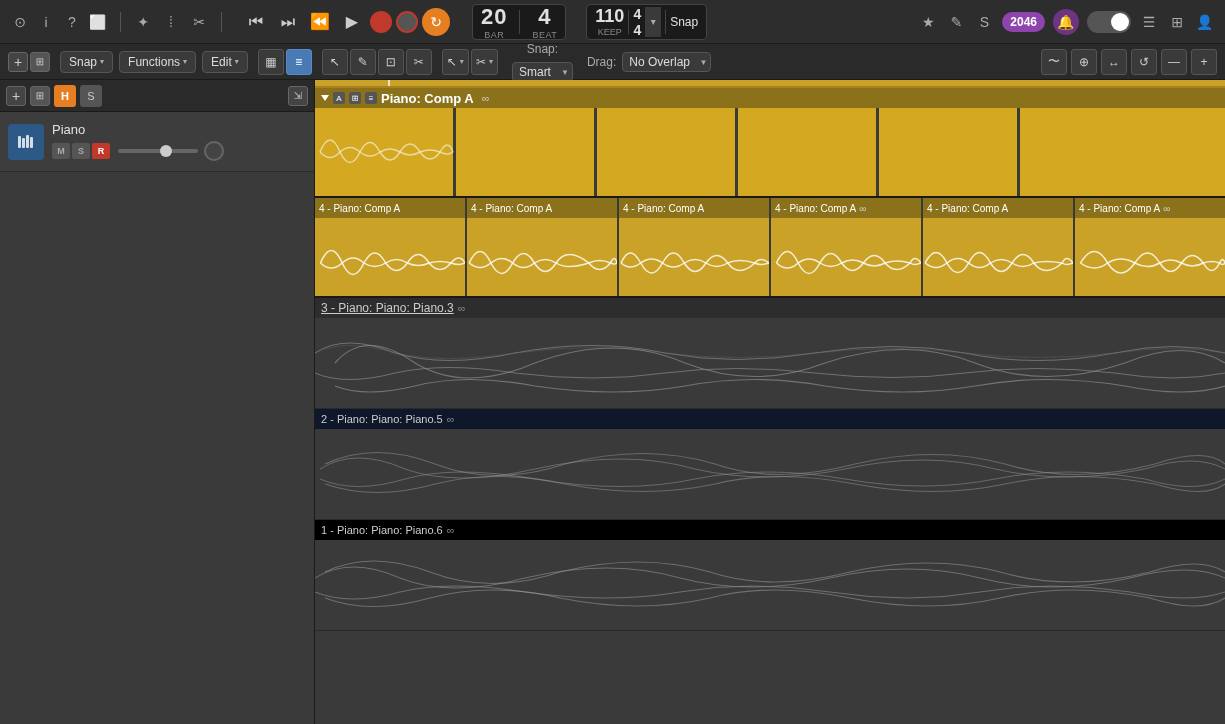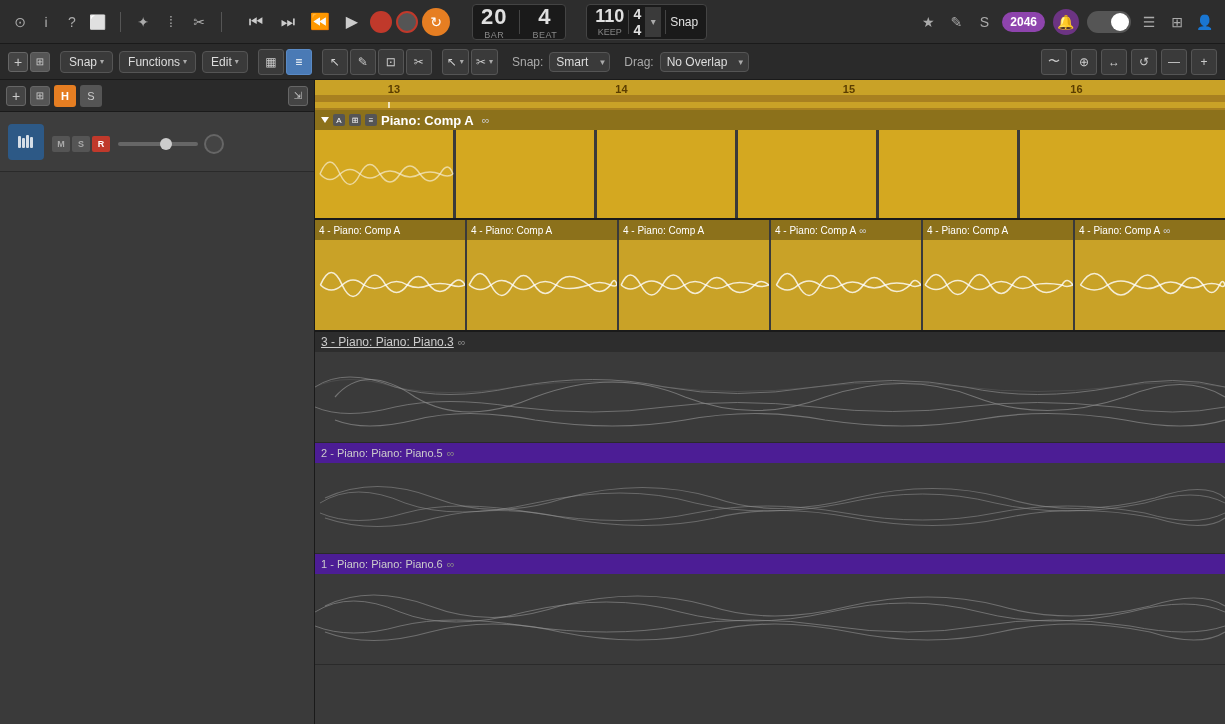--- a/index.html
+++ b/index.html
@@ -255,20 +255,21 @@
       background: #4a7ab5;
       border-color: #5a8ac5;
       color: white;
     }
 
     .snap-section {
       display: flex;
       align-items: center;
       gap: 6px;
       margin-left: 8px;
+      flex-direction: column;
     }
 
     .snap-label {
       color: #aaa;
       font-size: 12px;
     }
 
     .snap-select {
       background: #3a3a3a;
       border: 1px solid #555;
@@ -753,49 +754,38 @@
     <div class="track-row">
       <div class="track-icon">
         <svg width="20" height="20" viewBox="0 0 20 20">
           <rect x="2" y="4" width="3" height="12" rx="1" fill="white" opacity="0.8"></rect>
           <rect x="6" y="6" width="3" height="10" rx="1" fill="white" opacity="0.8"></rect>
           <rect x="10" y="3" width="3" height="13" rx="1" fill="white" opacity="0.8"></rect>
           <rect x="14" y="5" width="3" height="11" rx="1" fill="white" opacity="0.8"></rect>
         </svg>
       </div>
       <div class="track-info">
+        <div class="track-name">Piano</div>
         <div class="track-buttons">
           <div class="mute-btn">M</div>
           <div class="solo-btn">S</div>
           <div class="rec-track-btn">R</div>
           <div class="volume-slider">
             <div class="volume-knob"></div>
           </div>
           <div class="pan-knob"></div>
         </div>
       </div>
     </div>
 
     <div style="flex:1; background:#3a3a3a;"></div>
   </div>
 
   <div class="timeline-panel">
 
-    <div style="height:22px; background:#c9a227; position:relative; display:flex; align-items:center; border-bottom:1px solid #a88020;">
-
-      <div style="height:6px; background:#a88020; position:absolute; bottom:0; left:0; right:0;"></div>
-
-      <div style="position:absolute; left:8%; font-size:11px; font-weight:bold; color:#5a3d00; bottom:6px;">13</div>
-
-      <div style="position:absolute; left:33%; font-size:11px; font-weight:bold; color:#5a3d00; bottom:6px;">14</div>
-
-      <div style="position:absolute; left:58%; font-size:11px; font-weight:bold; color:#5a3d00; bottom:6px;">15</div>
-
-      <div style="position:absolute; left:83%; font-size:11px; font-weight:bold; color:#5a3d00; bottom:6px;">16</div>
-    </div>
 
     <div style="height:8px; background:#c9a227; position:relative; border-bottom:2px solid #a88020;">
       <div style="position:absolute; left:8%; width:2px; height:100%; background:#fff; opacity:0.7;"></div>
     </div>
 
     <div class="tracks-container" style="overflow-y:auto; overflow-x:hidden;">
 
       <div style="background:#c9a227; border-bottom:2px solid #1a1a1a; position:relative;">
 
         <div style="height:20px; background:rgba(0,0,0,0.3); display:flex; align-items:center; padding:0 6px; gap:4px;">
@@ -834,21 +824,21 @@
             <g opacity="0.8" fill="white">
 
               <path d="M5,44 Q15,20 25,44 Q35,65 45,44 Q55,25 65,44 Q75,60 85,44 Q95,28 105,44 Q115,58 125,44 Q133,30 138,44" stroke="white" stroke-width="1.5" fill="none" opacity="0.7"></path>
               <path d="M5,44 Q15,55 25,44 Q35,35 45,44 Q55,52 65,44 Q75,38 85,44 Q95,50 105,44 Q115,40 125,44 Q133,48 138,44" stroke="white" stroke-width="1.5" fill="none" opacity="0.7"></path>
             </g>
           </svg>
         </div>
       </div>
 
       <div style="background:#2a2a2a; border-bottom:2px solid #1a1a1a;">
-        <div style="height:110px; display:flex; background:#3a3a3a;">
+        <div style="height:98px; display:flex; background:#3a3a3a;">
 
           <div style="flex:1; background:#c9a227; border-right:2px solid #3a3a3a; position:relative; overflow:hidden;">
             <div style="height:20px; background:rgba(0,0,0,0.3); display:flex; align-items:center; padding:0 4px; font-size:10px; color:#fff;">
               <span>4 - Piano: Comp A</span>
             </div>
             <svg width="100%" height="90" viewBox="0 0 138 90" preserveAspectRatio="none">
               <rect width="138" height="90" fill="#c9a227"></rect>
               <path d="M5,45 Q15,20 25,45 Q35,68 45,45 Q55,25 65,45 Q75,60 85,45 Q95,28 105,45 Q115,58 125,45 Q133,35 138,45" stroke="white" stroke-width="1.5" fill="none" opacity="0.8"></path>
               <path d="M5,45 Q15,55 25,45 Q35,35 45,45 Q55,52 65,45 Q75,38 85,45 Q95,50 105,45 Q115,42 125,45 Q133,48 138,45" stroke="white" stroke-width="1.5" fill="none" opacity="0.8"></path>
             </svg>
@@ -927,37 +917,37 @@
 
             <path d="M20,45 Q50,10 100,45 Q150,75 220,45 Q300,15 370,45 Q440,72 510,45 Q590,18 660,45 Q730,72 810,45 Q870,20 910,45" stroke="#999" stroke-width="1.2" fill="none" opacity="0.6"></path>
 
             <path d="M0,55 Q30,68 80,55 Q130,44 200,55 Q280,65 350,55 Q420,46 500,55 Q580,64 650,55 Q720,46 800,55 Q860,65 910,55" stroke="#888" stroke-width="1" fill="none" opacity="0.7"></path>
             <path d="M20,68 Q50,80 100,68 Q150,55 220,68 Q300,80 370,68 Q440,55 510,68 Q590,80 660,68 Q730,55 810,68 Q870,80 910,68" stroke="#999" stroke-width="1.2" fill="none" opacity="0.6"></path>
           </svg>
         </div>
       </div>
 
       <div style="background:#3a3a3a; border-bottom:1px solid #2a2a2a;">
-        <div style="height:20px; background:#4c1d95; display:flex; align-items:center; padding:0 6px; gap:4px;">
+        <div style="height:20px; background:#0f172a; display:flex; align-items:center; padding:0 6px; gap:4px;">
           <span style="font-size:11px;color:#ccc;">2 - Piano: Piano: Piano.5</span>
           <span style="font-size:11px;color:#888;">∞</span>
         </div>
         <div style="height:90px; background:#3a3a3a; position:relative; overflow:hidden;">
           <svg width="100%" height="90" viewBox="0 0 910 90" preserveAspectRatio="none">
             <rect width="910" height="90" fill="#3a3a3a"></rect>
             <path d="M5,40 Q40,18 90,40 Q140,58 220,40 Q310,20 380,40 Q450,56 530,40 Q610,22 680,40 Q750,56 830,40 Q880,24 910,40" stroke="#888" stroke-width="1" fill="none" opacity="0.6"></path>
             <path d="M5,50 Q40,65 90,50 Q140,36 220,50 Q310,65 380,50 Q450,36 530,50 Q610,64 680,50 Q750,36 830,50 Q880,65 910,50" stroke="#888" stroke-width="1" fill="none" opacity="0.6"></path>
             <path d="M10,35 Q60,12 120,35 Q180,58 250,35 Q330,14 400,35 Q460,56 540,35 Q620,16 690,35 Q760,56 840,35 Q890,18 910,35" stroke="#999" stroke-width="1.2" fill="none" opacity="0.5"></path>
             <path d="M10,55 Q60,72 120,55 Q180,40 250,55 Q330,70 400,55 Q460,40 540,55 Q620,70 690,55 Q760,40 840,55 Q890,70 910,55" stroke="#999" stroke-width="1.2" fill="none" opacity="0.5"></path>
           </svg>
         </div>
       </div>
 
       <div style="background:#3a3a3a; border-bottom:1px solid #2a2a2a;">
-        <div style="height:20px; background:#4c1d95; display:flex; align-items:center; padding:0 6px; gap:4px;">
+        <div style="height:20px; background:#000000; display:flex; align-items:center; padding:0 6px; gap:4px;">
           <span style="font-size:11px;color:#ccc;">1 - Piano: Piano: Piano.6</span>
           <span style="font-size:11px;color:#888;">∞</span>
         </div>
         <div style="height:90px; background:#3a3a3a; position:relative; overflow:hidden;">
           <svg width="100%" height="90" viewBox="0 0 910 90" preserveAspectRatio="none">
             <rect width="910" height="90" fill="#3a3a3a"></rect>
             <path d="M0,38 Q35,16 85,38 Q135,58 210,38 Q295,18 365,38 Q435,56 515,38 Q595,20 665,38 Q735,56 815,38 Q875,22 910,38" stroke="#888" stroke-width="1" fill="none" opacity="0.7"></path>
             <path d="M0,52 Q35,66 85,52 Q135,40 210,52 Q295,64 365,52 Q435,40 515,52 Q595,64 665,52 Q735,40 815,52 Q875,64 910,52" stroke="#888" stroke-width="1" fill="none" opacity="0.7"></path>
             <path d="M10,32 Q55,10 115,32 Q175,55 245,32 Q325,12 395,32 Q455,52 535,32 Q615,14 685,32 Q755,52 835,32 Q885,16 910,32" stroke="#999" stroke-width="1.2" fill="none" opacity="0.55"></path>
             <path d="M10,58 Q55,75 115,58 Q175,42 245,58 Q325,74 395,58 Q455,42 535,58 Q615,74 685,58 Q755,42 835,58 Q885,74 910,58" stroke="#999" stroke-width="1.2" fill="none" opacity="0.55"></path>

